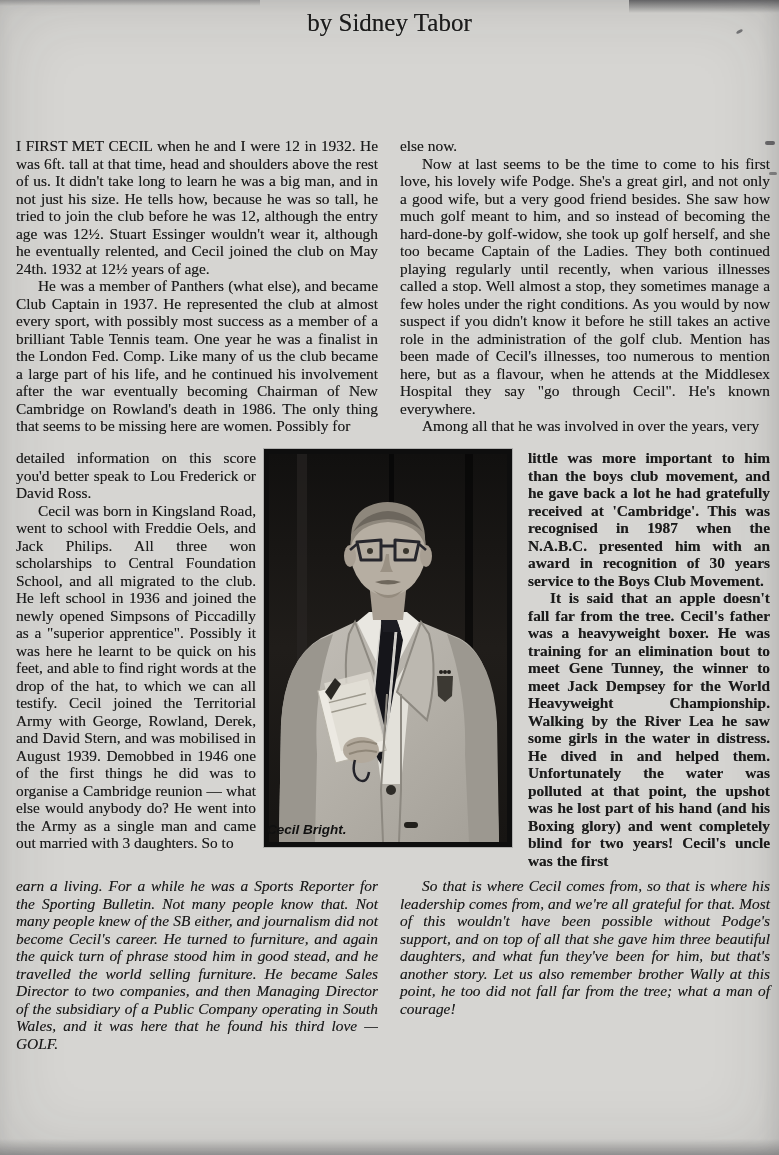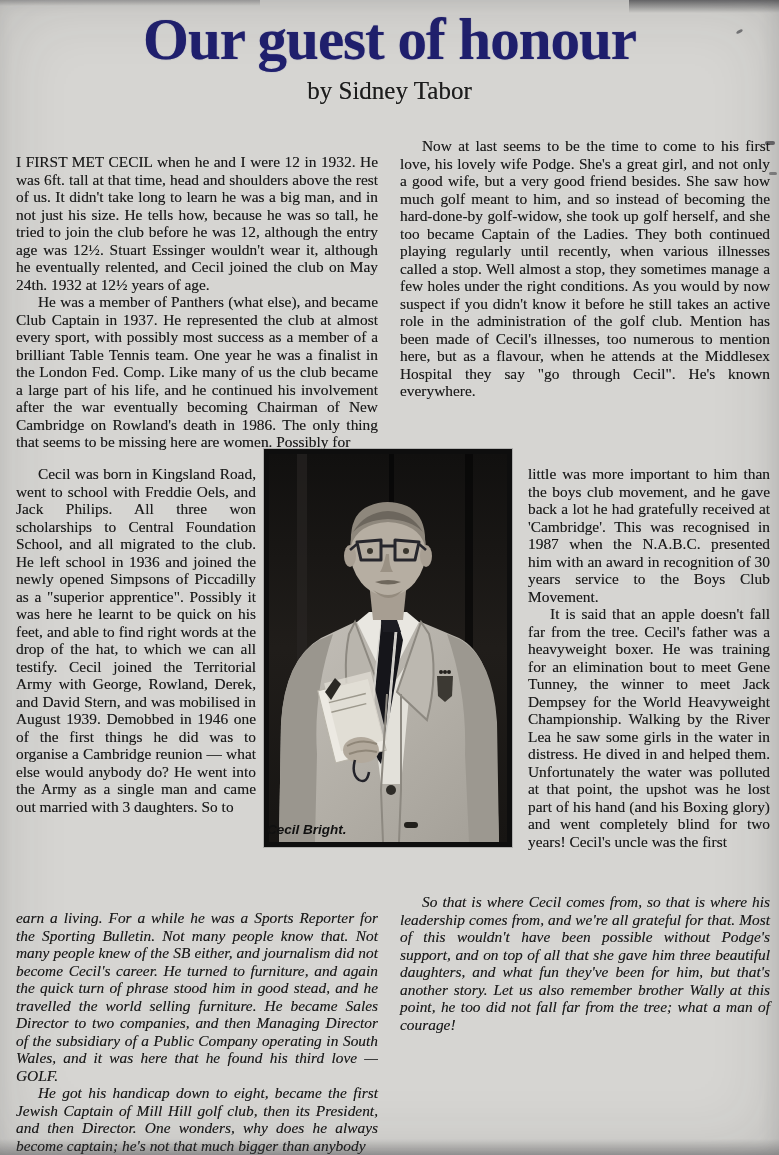--- a/index.html
+++ b/index.html
@@ -33,26 +33,26 @@
     text-shadow:0 0 1px rgba(32,32,110,.6);
     margin:0;line-height:1.15;
   }
   .byline{
     font-size:25px;color:#1c1c1c;margin-top:3px;
     text-shadow:0 0 .5px rgba(0,0,0,.5);
   }
 
   .col{position:absolute;top:137px;font-size:15.4px;line-height:17.5px;color:#1b1b1b;}
   .col p{margin:0;text-align:justify;text-indent:22px;text-shadow:0 0 .5px rgba(0,0,0,.45);}
-  .col p.cont{text-indent:0;margin-top:16px;}
+  .col p.cont{text-indent:0;}
   .col-left{left:16px;width:362px;}
   .col-right{left:400px;width:370px;}
   .band-top{min-height:312px;}
   .band-narrow-left{width:240px;min-height:428px;}
-  .band-narrow-right{width:242px;margin-left:128px;min-height:428px;}
+  .band-narrow-right{width:242px;margin-left:128px;min-height:428px;font-weight:bold;}
   .band-bottom{width:100%;font-style:italic;}
 
   .photo-frame{
     position:absolute;left:264px;top:449px;width:248px;height:398px;
     border:5px solid #0e0e0e;box-sizing:border-box;background:#161412;z-index:3;
     box-shadow:0 0 0 1px rgba(120,120,120,.4);
   }
   .photo-frame svg{display:block;width:100%;height:100%;}
   .photo-caption{
     position:absolute;left:267px;top:822px;z-index:3;
@@ -65,41 +65,42 @@
 
 <div class="paper-vignette"></div>
 <div class="artifact-top-right"></div>
 <div class="artifact-top-left"></div>
 <div class="artifact-speck-1"></div>
 <div class="artifact-right-mark"></div>
 <div class="artifact-right-mark2"></div>
 <div class="artifact-bottom"></div>
 
 <div class="masthead">
-  <h1 class="title">Our guest of honour</h1>
   <div class="byline">by Sidney Tabor</div>
 </div>
 
 <div class="col col-left">
   <div class="band-top">
     <p class="cont">I FIRST MET CECIL when he and I were 12 in 1932. He was 6ft. tall at that time, head and shoulders above the rest of us. It didn't take long to learn he was a big man, and in not just his size. He tells how, because he was so tall, he tried to join the club before he was 12, although the entry age was 12½. Stuart Essinger wouldn't wear it, although he eventually relented, and Cecil joined the club on May 24th. 1932 at 12½ years of age.</p>
     <p>He was a member of Panthers (what else), and became Club Captain in 1937. He represented the club at almost every sport, with possibly most success as a member of a brilliant Table Tennis team. One year he was a finalist in the London Fed. Comp. Like many of us the club became a large part of his life, and he continued his involvement after the war eventually becoming Chairman of New Cambridge on Rowland's death in 1986. The only thing that seems to be missing here are women. Possibly for</p>
   </div>
   <div class="band-narrow-left">
+    <p class="cont">detailed information on this score you'd better speak to Lou Frederick or David Ross.</p>
     <p>Cecil was born in Kingsland Road, went to school with Freddie Oels, and Jack Philips. All three won scholarships to Central Foundation School, and all migrated to the club. He left school in 1936 and joined the newly opened Simpsons of Piccadilly as a "superior apprentice". Possibly it was here he learnt to be quick on his feet, and able to find right words at the drop of the hat, to which we can all testify. Cecil joined the Territorial Army with George, Rowland, Derek, and David Stern, and was mobilised in August 1939. Demobbed in 1946 one of the first things he did was to organise a Cambridge reunion — what else would anybody do? He went into the Army as a single man and came out married with 3 daughters. So to</p>
   </div>
   <div class="band-bottom">
     <p class="cont">earn a living. For a while he was a Sports Reporter for the Sporting Bulletin. Not many people know that. Not many people knew of the SB either, and journalism did not become Cecil's career. He turned to furniture, and again the quick turn of phrase stood him in good stead, and he travelled the world selling furniture. He became Sales Director to two companies, and then Managing Director of the subsidiary of a Public Company operating in South Wales, and it was here that he found his third love — GOLF.</p>
-    <p>He got his handicap down to eight, became the first Jewish Captain of Mill Hill golf club, then its President, and then Director. One wonders, why does he always become captain; he's not that much bigger than anybody</p>
   </div>
 </div>
 
 <div class="col col-right">
   <div class="band-top">
+    <p class="cont">else now.</p>
     <p>Now at last seems to be the time to come to his first love, his lovely wife Podge. She's a great girl, and not only a good wife, but a very good friend besides. She saw how much golf meant to him, and so instead of becoming the hard-done-by golf-widow, she took up golf herself, and she too became Captain of the Ladies. They both continued playing regularly until recently, when various illnesses called a stop. Well almost a stop, they sometimes manage a few holes under the right conditions. As you would by now suspect if you didn't know it before he still takes an active role in the administration of the golf club. Mention has been made of Cecil's illnesses, too numerous to mention here, but as a flavour, when he attends at the Middlesex Hospital they say "go through Cecil". He's known everywhere.</p>
+    <p>Among all that he was involved in over the years, very</p>
   </div>
   <div class="band-narrow-right">
     <p class="cont">little was more important to him than the boys club movement, and he gave back a lot he had gratefully received at 'Cambridge'. This was recognised in 1987 when the N.A.B.C. presented him with an award in recognition of 30 years service to the Boys Club Movement.</p>
     <p>It is said that an apple doesn't fall far from the tree. Cecil's father was a heavyweight boxer. He was training for an elimination bout to meet Gene Tunney, the winner to meet Jack Dempsey for the World Heavyweight Championship. Walking by the River Lea he saw some girls in the water in distress. He dived in and helped them. Unfortunately the water was polluted at that point, the upshot was he lost part of his hand (and his Boxing glory) and went completely blind for two years! Cecil's uncle was the first</p>
   </div>
   <div class="band-bottom">
     <p>So that is where Cecil comes from, so that is where his leadership comes from, and we're all grateful for that. Most of this wouldn't have been possible without Podge's support, and on top of all that she gave him three beautiful daughters, and what fun they've been for him, but that's another story. Let us also remember brother Wally at this point, he too did not fall far from the tree; what a man of courage!</p>
   </div>
 </div>
 

